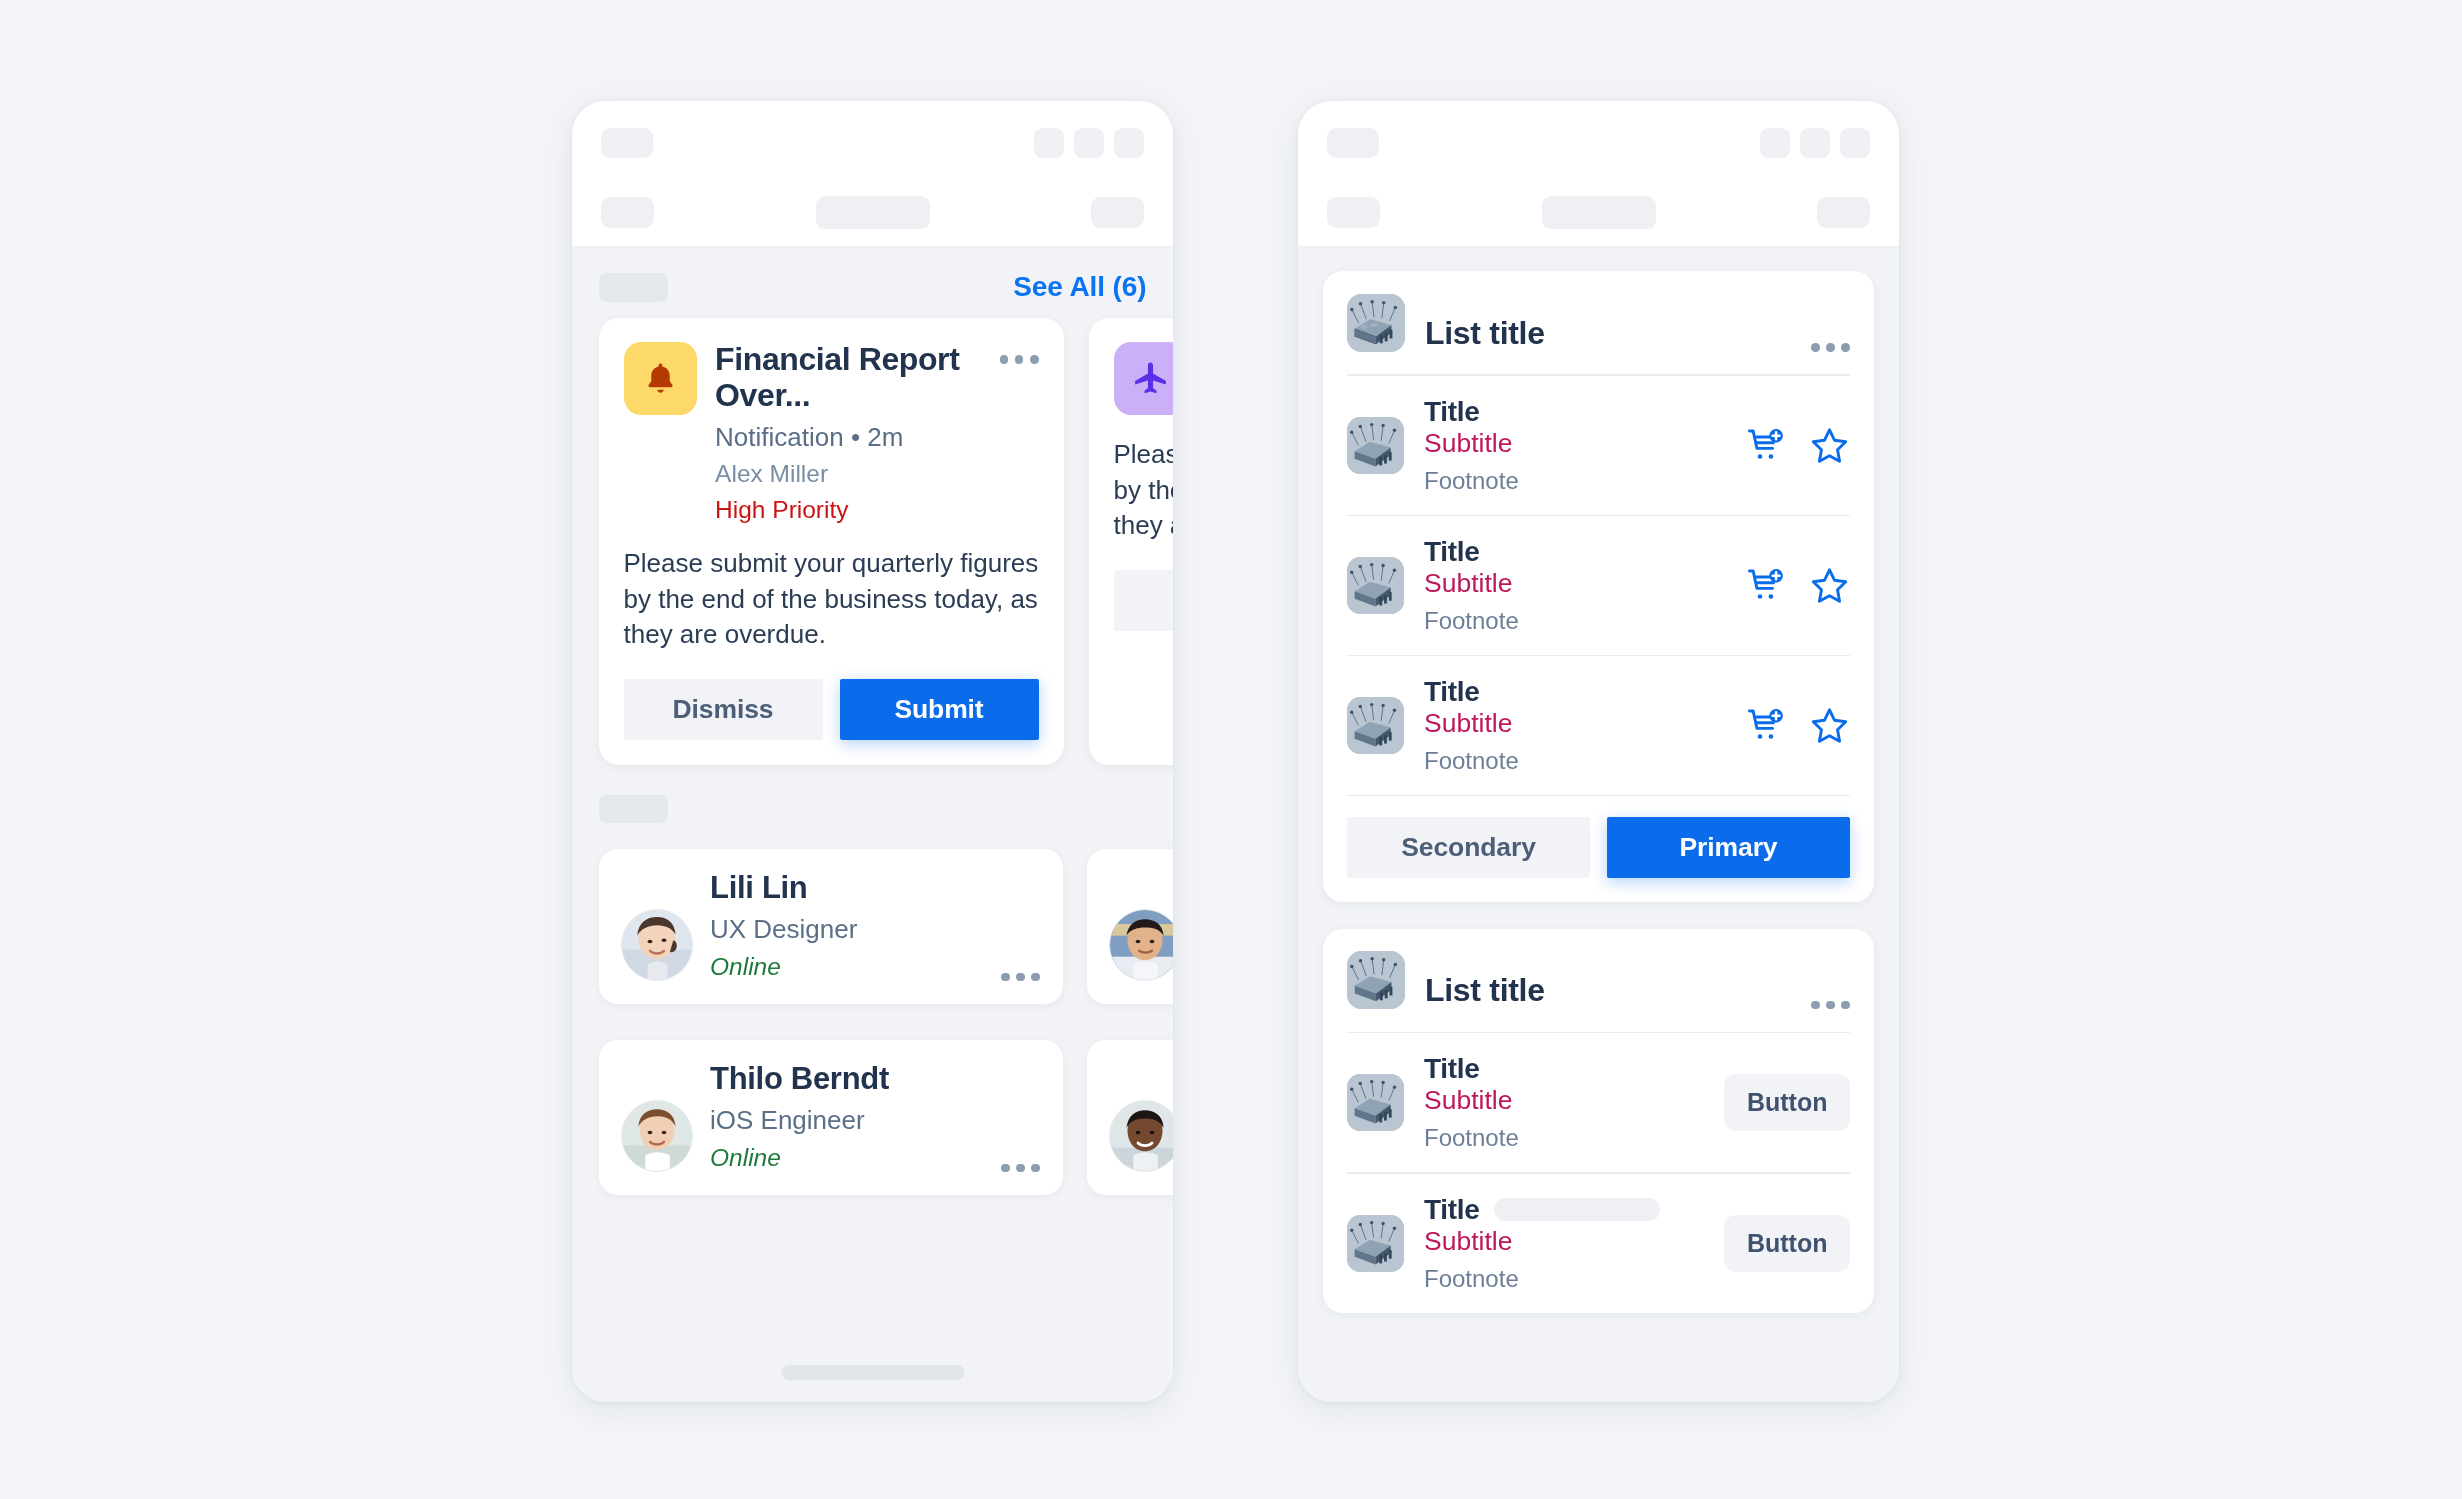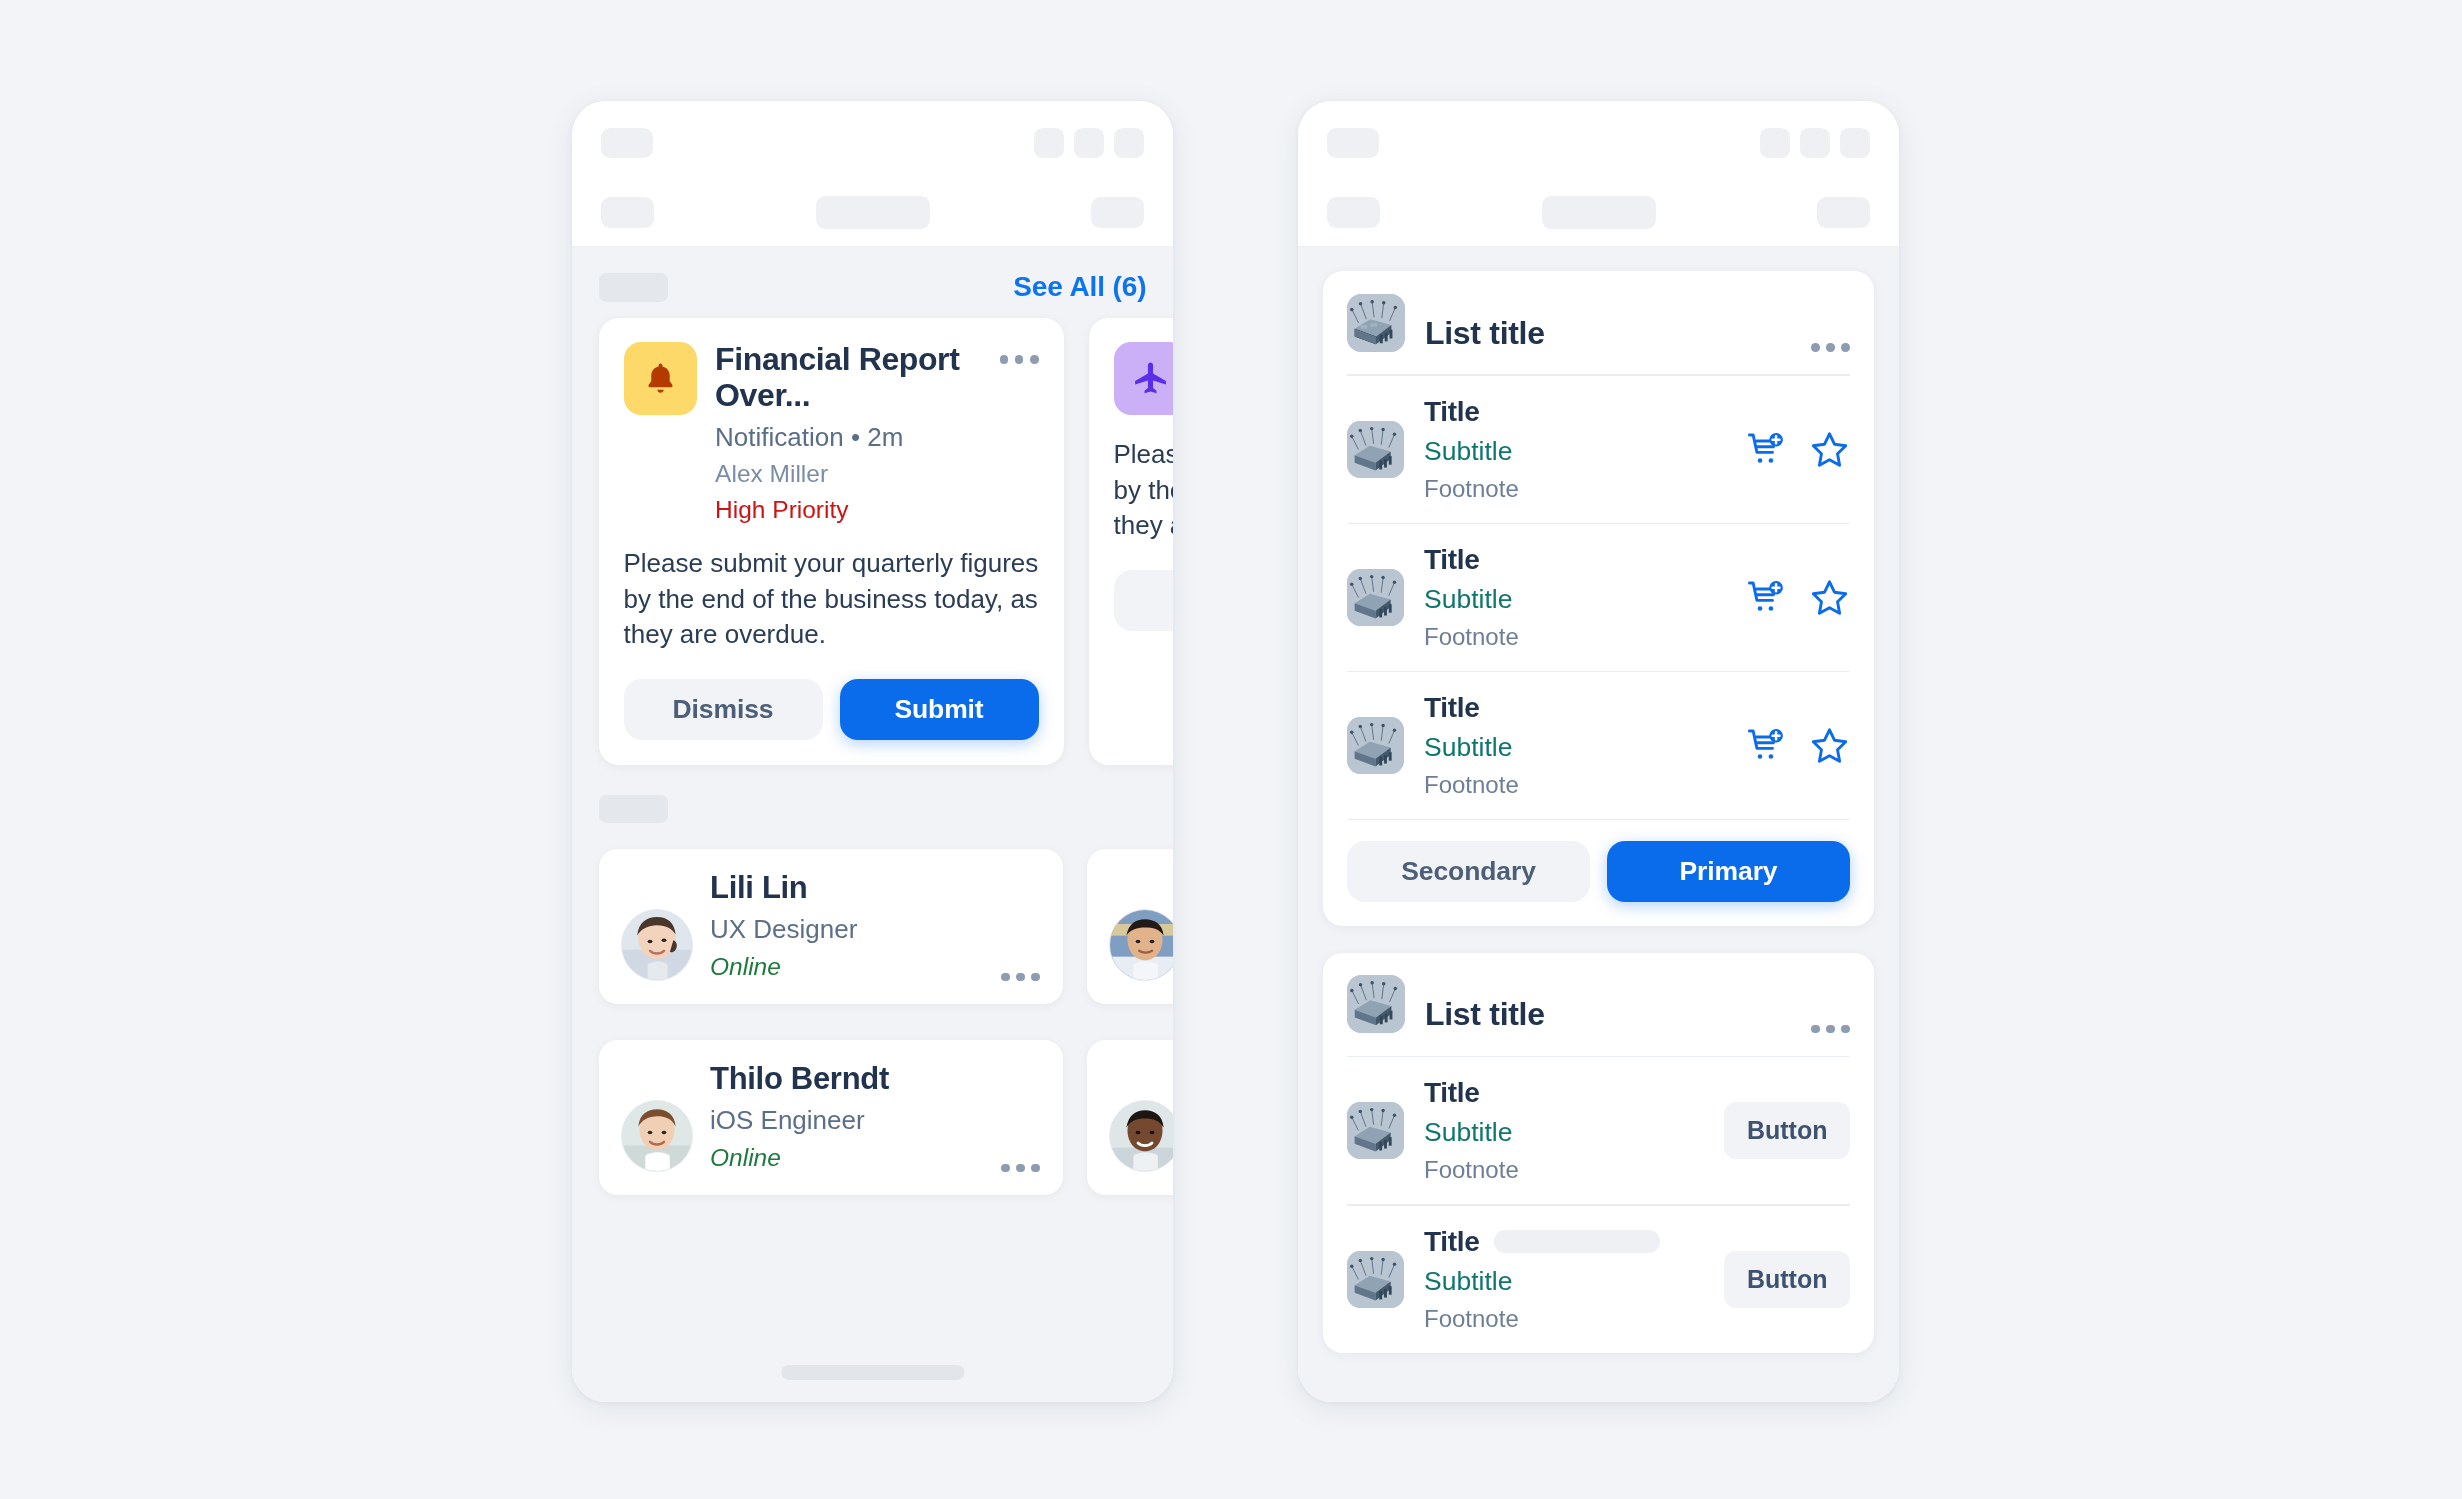--- a/index.html
+++ b/index.html
@@ -82,21 +82,21 @@
   .dots-btn {
     flex: 0 0 auto; margin-left: 9.3px; padding-top: 13.3px;
     display: flex; gap: 6.6px; align-items: center;
   }
   .dots-btn i { width: 8.6px; height: 8.6px; border-radius: 50%; background: #8d9cb0; display:block; }
   .notif-body {
     font-size: 26px; color: #2b3c55; line-height: 1.36; margin-top: 22.5px;
   }
   .notif-actions { display: flex; gap: 17px; margin-top: 26.5px; }
   .btn {
-    border-radius: 18px; font-size: 26.5px; font-weight: 700;
+    border-radius: 2px; font-size: 26.5px; font-weight: 700;
     display: flex; align-items: center; justify-content: center;
     border: none; cursor: pointer; letter-spacing: -0.1px;
   }
   .btn-ghost { background: #f1f3f6; color: #4d5f78; height: 61px; flex: 1 1 0; }
   .btn-primary {
     background: #0a6ceb; color: #fff; height: 61px; flex: 1 1 0;
     box-shadow: 0 4px 14.6px rgba(10,108,235,.30);
   }
 
   
@@ -140,21 +140,21 @@
     background: #b9c6d2; overflow: hidden; margin-right: 20px;
   }
   .thumb svg { display: block; width: 100%; height: 100%; }
   .lc-title { font-size: 32px; font-weight: 700; color: #22334d; flex: 1 1 auto; letter-spacing: -0.3px; }
   .lc-sep { height: 1.3px; background: #e9ecf1; margin: 0 24px; }
   .lc-row { display: flex; align-items: center; padding: 20px 24px; }
   .lc-row .thumb { width: 57px; height: 57px; flex: 0 0 57px; border-radius: 13.3px; }
   .lc-text { flex: 1 1 auto; min-width: 0; }
   .lc-t { font-size: 28px; font-weight: 700; color: #22334d; letter-spacing: -0.3px;
           display: flex; align-items: center; gap: 14.6px; }
-  .lc-s { font-size: 26.5px; color: #0f766e; margin-top: 8px; }
+  .lc-s { font-size: 26.5px; color: #be185d; margin-top: 0; }
   .lc-f { font-size: 24px; color: #6d7f96; margin-top: 8px; }
   .sk-inline { width: 178px; height: 22.5px; border-radius: 11.3px; background: #eef0f4; }
   .row-actions { display: flex; align-items: center; gap: 22.5px; flex: 0 0 auto; margin-left: 16px; }
   .ico { width: 41px; height: 41px; display: block; }
   .btn-small {
     background: #f1f3f6; color: #3f5270; font-size: 25px; font-weight: 700;
     border-radius: 12px; height: 57px; padding: 0 22.5px;
     display: flex; align-items: center; justify-content: center;
     border: none; cursor: pointer; white-space: nowrap; margin-left: 48px;
   }

